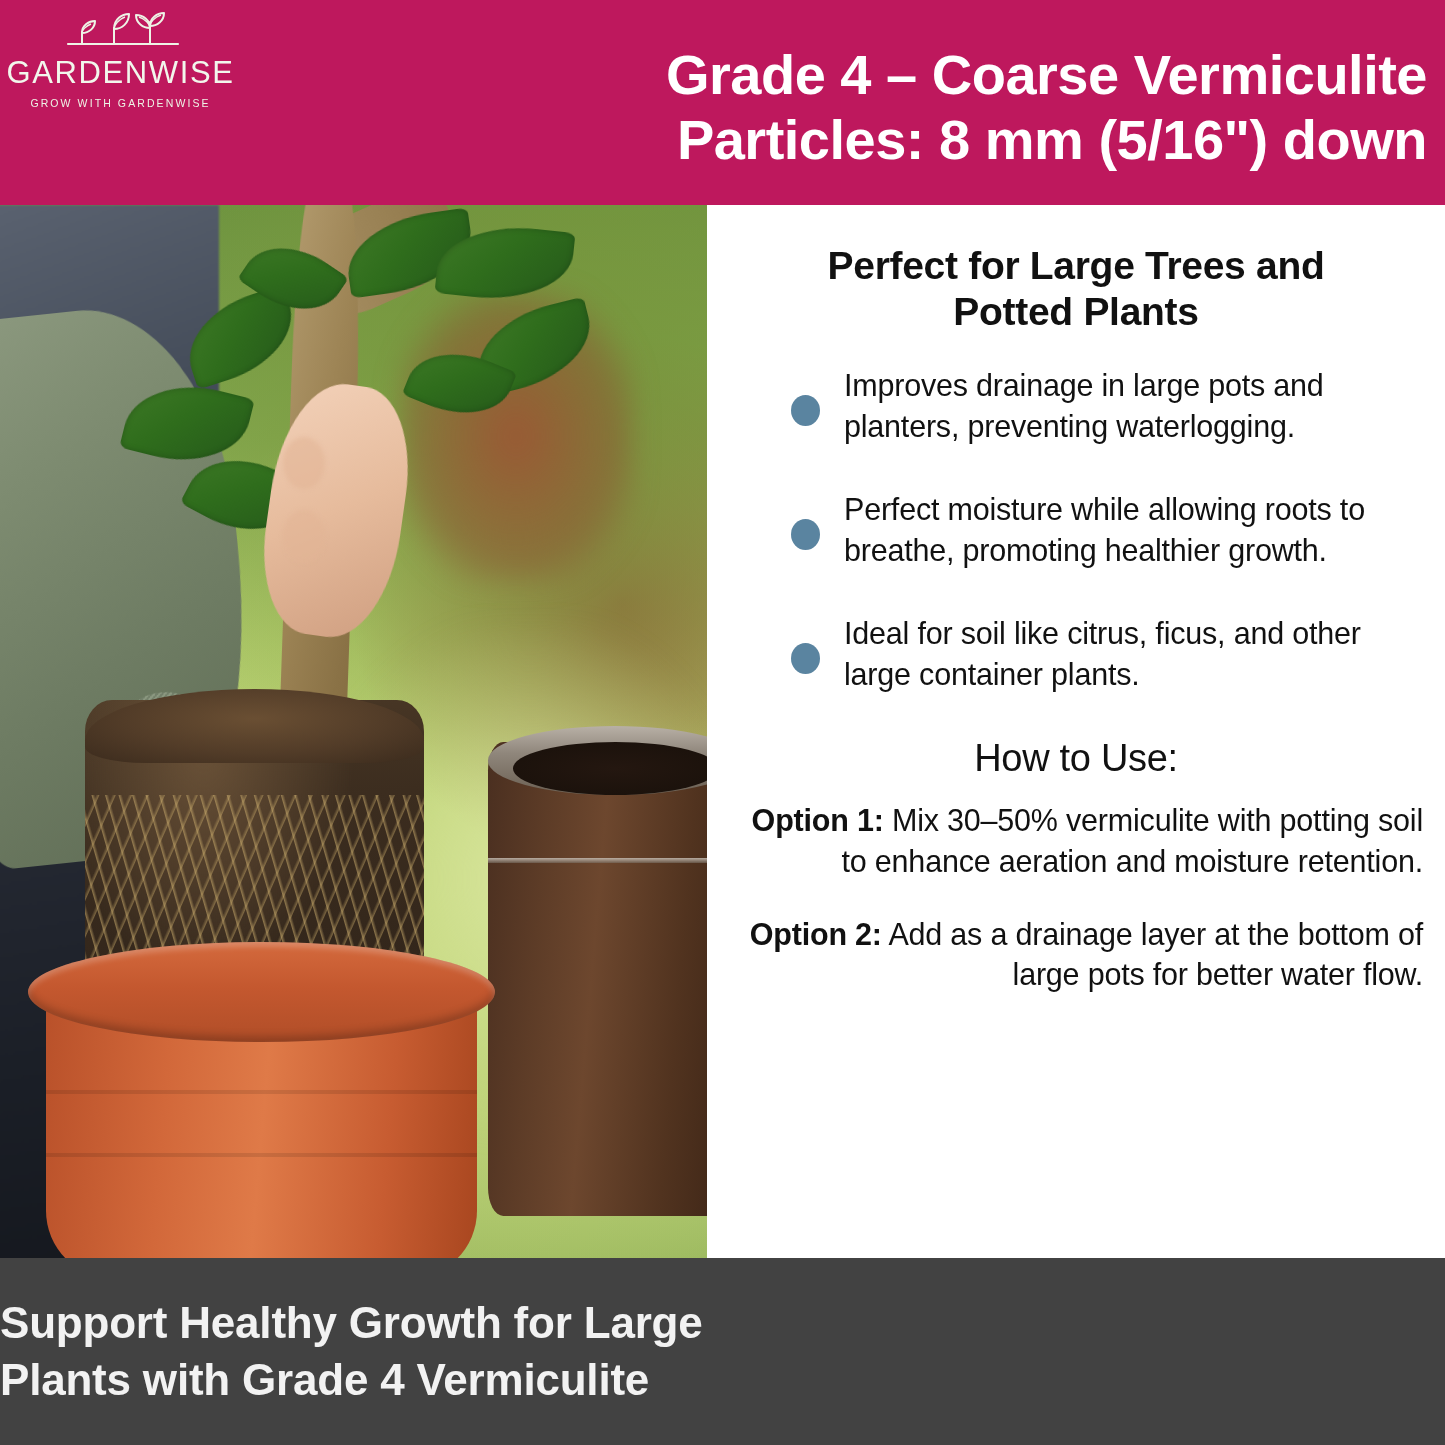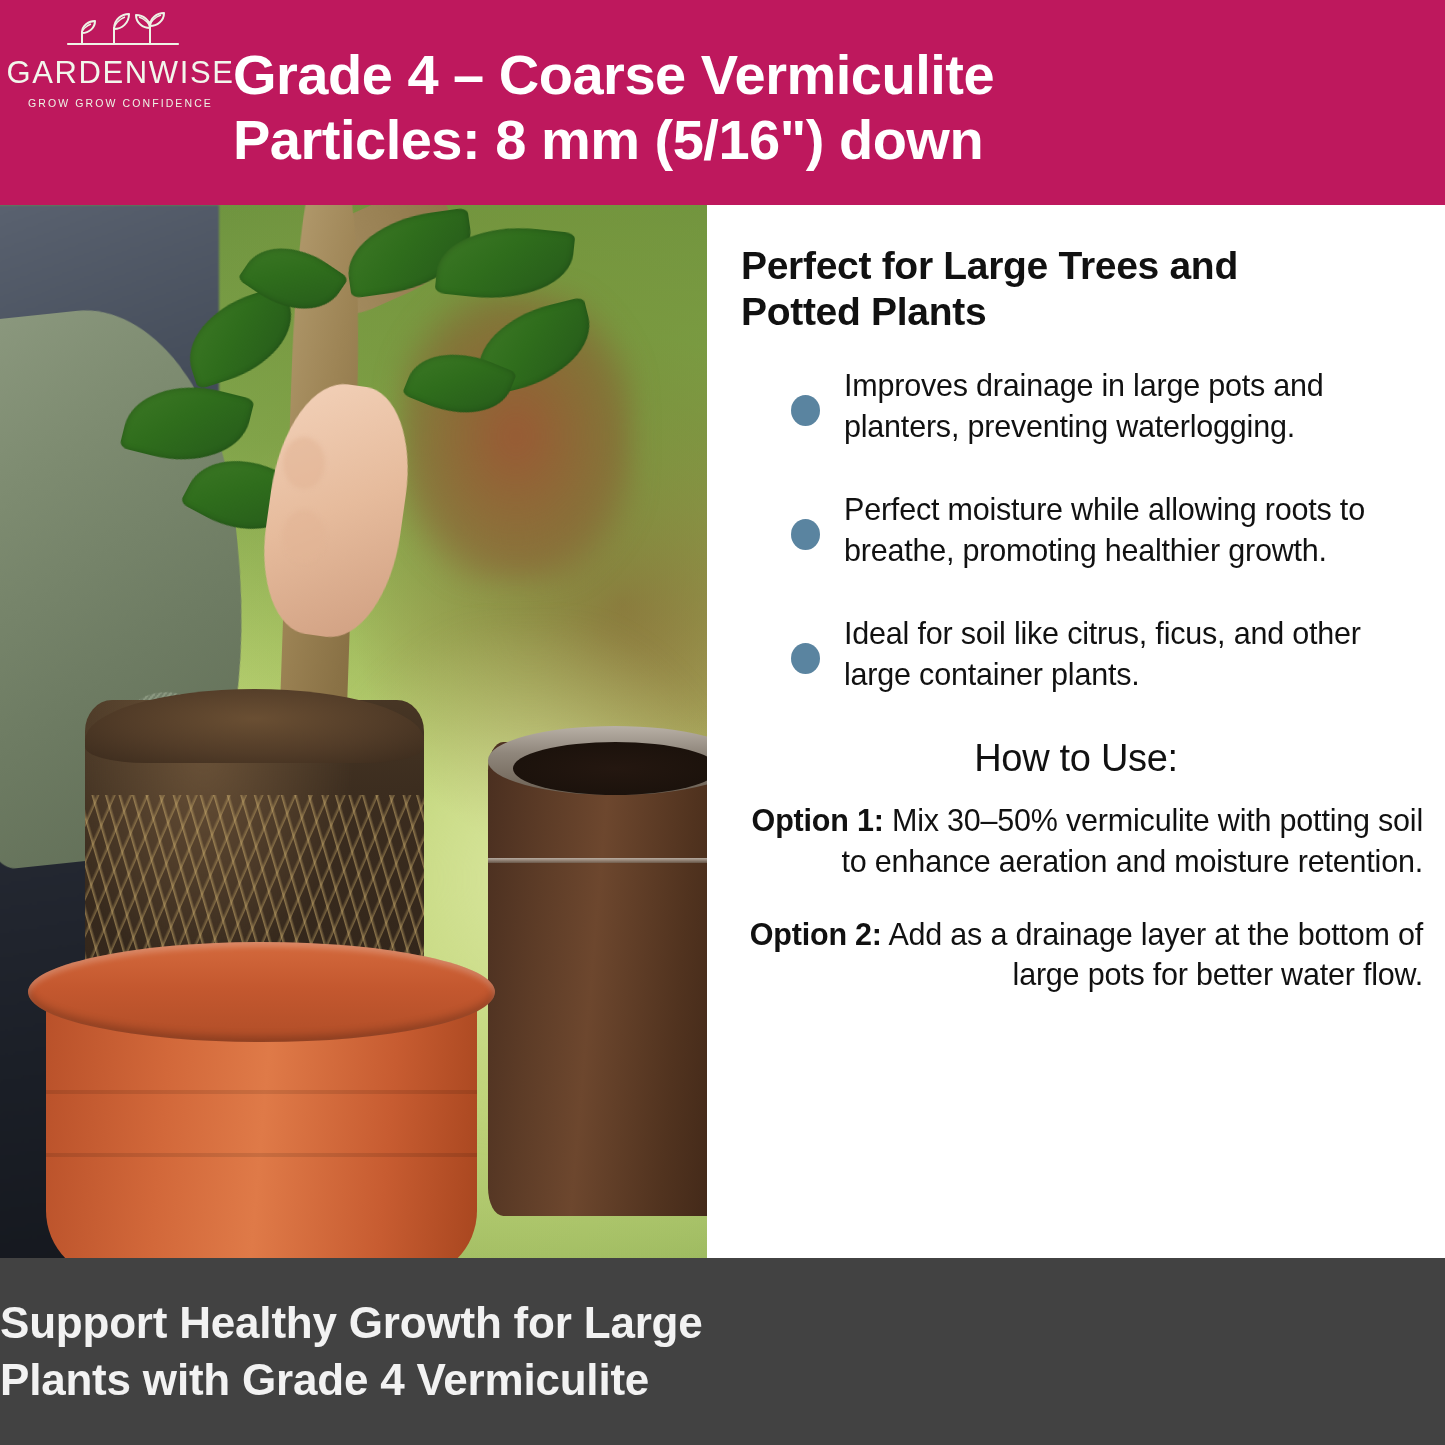--- a/index.html
+++ b/index.html
@@ -52,21 +52,21 @@
   .brand-tagline {
     color: #eef4e6;
     font-size: 10.5px;
     letter-spacing: 2.1px;
     margin-top: 9px;
     font-weight: 400;
     white-space: nowrap;
   }
   .header-titles {
     flex: 1;
-    text-align: left;
+    text-align: right;
     padding-right: 18px;
     padding-bottom: 6px;
   }
   .header-title-line {
     color: #ffffff;
     font-size: 56px;
     font-weight: bold;
     line-height: 1.16;
     letter-spacing: -0.5px;
     white-space: nowrap;
@@ -243,21 +243,21 @@
     position: absolute;
     left: 707px;
     top: 205px;
     width: 738px;
     height: 1053px;
     background: #ffffff;
     box-sizing: border-box;
     padding: 38px 22px 0 22px;
   }
   .content-heading {
-    text-align: left;
+    text-align: center;
     font-size: 39px;
     font-weight: bold;
     color: #111111;
     line-height: 1.18;
     letter-spacing: -0.3px;
     padding: 0 12px;
   }
   .bullets {
     margin-top: 30px;
     padding-left: 62px;
@@ -346,21 +346,21 @@
           <path d="M52 21 C52 17, 57 11, 63 9" stroke="#eef4e6" stroke-width="1.4" fill="none"></path>
           <path d="M88 36 L88 14" stroke="#eef4e6" stroke-width="2" stroke-linecap="round"></path>
           <path d="M88 18 C88 10, 95 5, 102 5 C102 13, 95 18, 88 18 Z" stroke="#eef4e6" stroke-width="2" fill="none" stroke-linejoin="round"></path>
           <path d="M88 18 C88 14, 93 9, 99 7" stroke="#eef4e6" stroke-width="1.4" fill="none"></path>
           <path d="M88 20 C88 12, 81 7, 74 7 C74 15, 81 20, 88 20 Z" stroke="#eef4e6" stroke-width="2" fill="none" stroke-linejoin="round"></path>
           <path d="M88 20 C88 16, 83 11, 77 9" stroke="#eef4e6" stroke-width="1.4" fill="none"></path>
           <path d="M6 36 L116 36" stroke="#eef4e6" stroke-width="2.2" stroke-linecap="round"></path>
         </svg>
       </span>
       <span class="brand-name">GARDENWISE</span>
-      <span class="brand-tagline">GROW GROW CONFIDENCE</span>
+      <span class="brand-tagline">GROW WITH GARDENWISE</span>
     </div>
     <div class="header-titles">
       <div class="header-title-line">Grade 4 – Coarse Vermiculite</div>
       <div class="header-title-line">Particles: 8 mm (5/16") down</div>
     </div>
   </div>
 
   <div class="photo">
     <div class="photo-bg"></div>
     <div class="photo-wall"></div>

